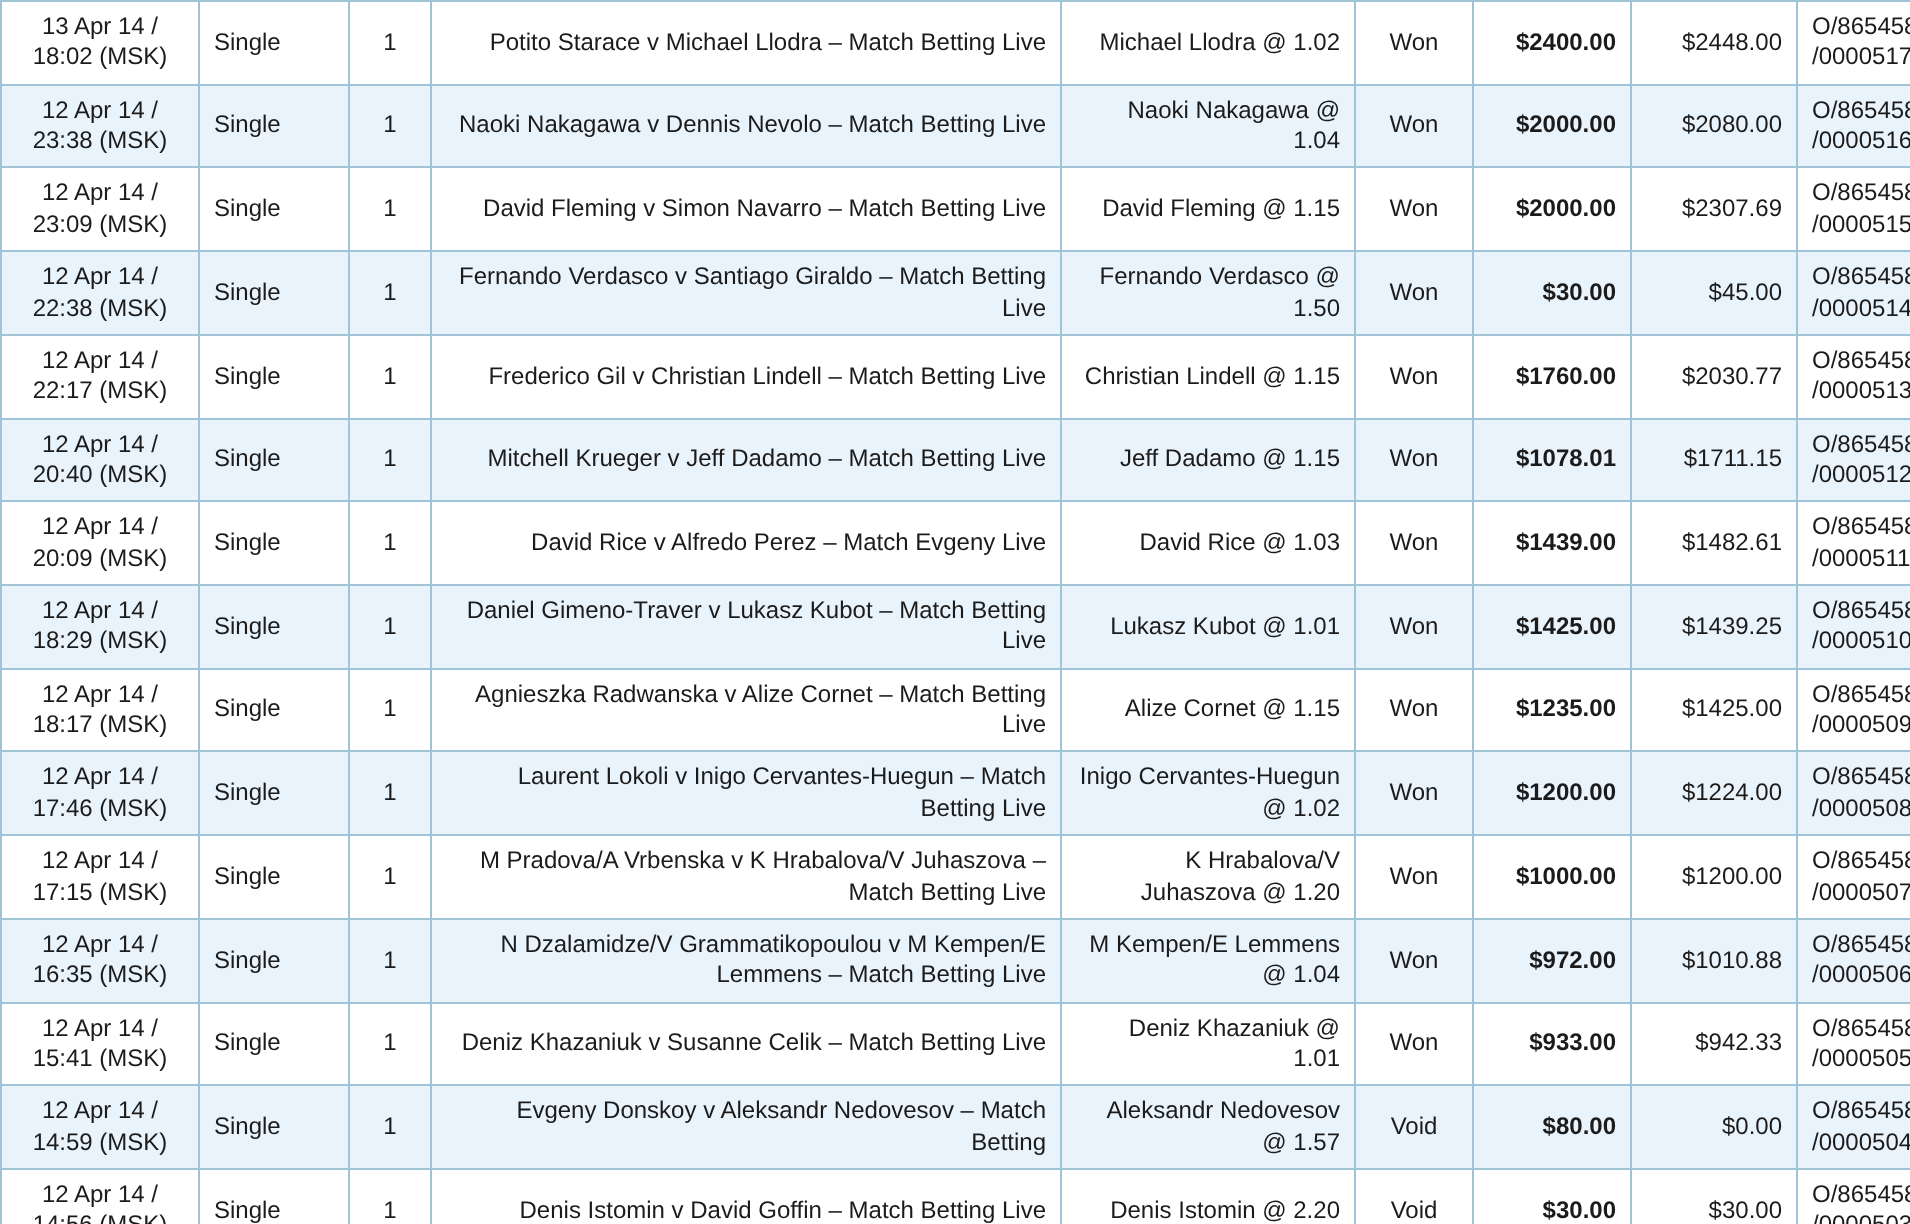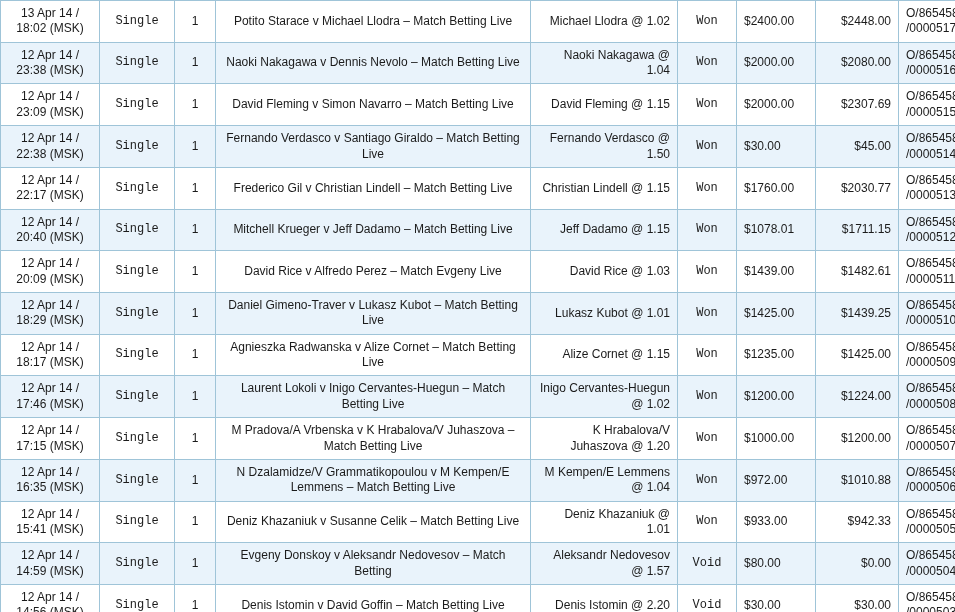--- a/index.html
+++ b/index.html
@@ -28,26 +28,26 @@
     line-height: 1.28;
     font-size: 12px;
     color: #1b1b1b;
     background: #ffffff;
     word-wrap: break-word;
   }
   tr.alt td {
     background: #e9f3fb;
   }
   .col-date    { width: 84px;  text-align: center; }
-  .col-type    { width: 60px;  text-align: center; font-family: Liberation Mono, monospace; }
+  .col-type    { width: 60px;  text-align: left; }
   .col-legs    { width: 26px;  text-align: center; }
-  .col-event   { width: 300px; text-align: center; }
+  .col-event   { width: 300px; text-align: right; }
   .col-sel     { width: 132px; text-align: right; }
-  .col-result  { width: 44px;  text-align: center; font-family: Liberation Mono, monospace; }
-  .col-stake   { width: 64px;  text-align: left; }
+  .col-result  { width: 44px;  text-align: center; }
+  .col-stake   { width: 64px;  text-align: right; font-weight: bold; }
   .col-return  { width: 68px;  text-align: right; }
   .col-ref     { width: 80px;  text-align: left; }
   .ref-line { display: block; white-space: nowrap; }
   .date-line { display: block; }
 </style>
 </head>
 <body>
 
 <table class="bet-table">
   <tbody>

